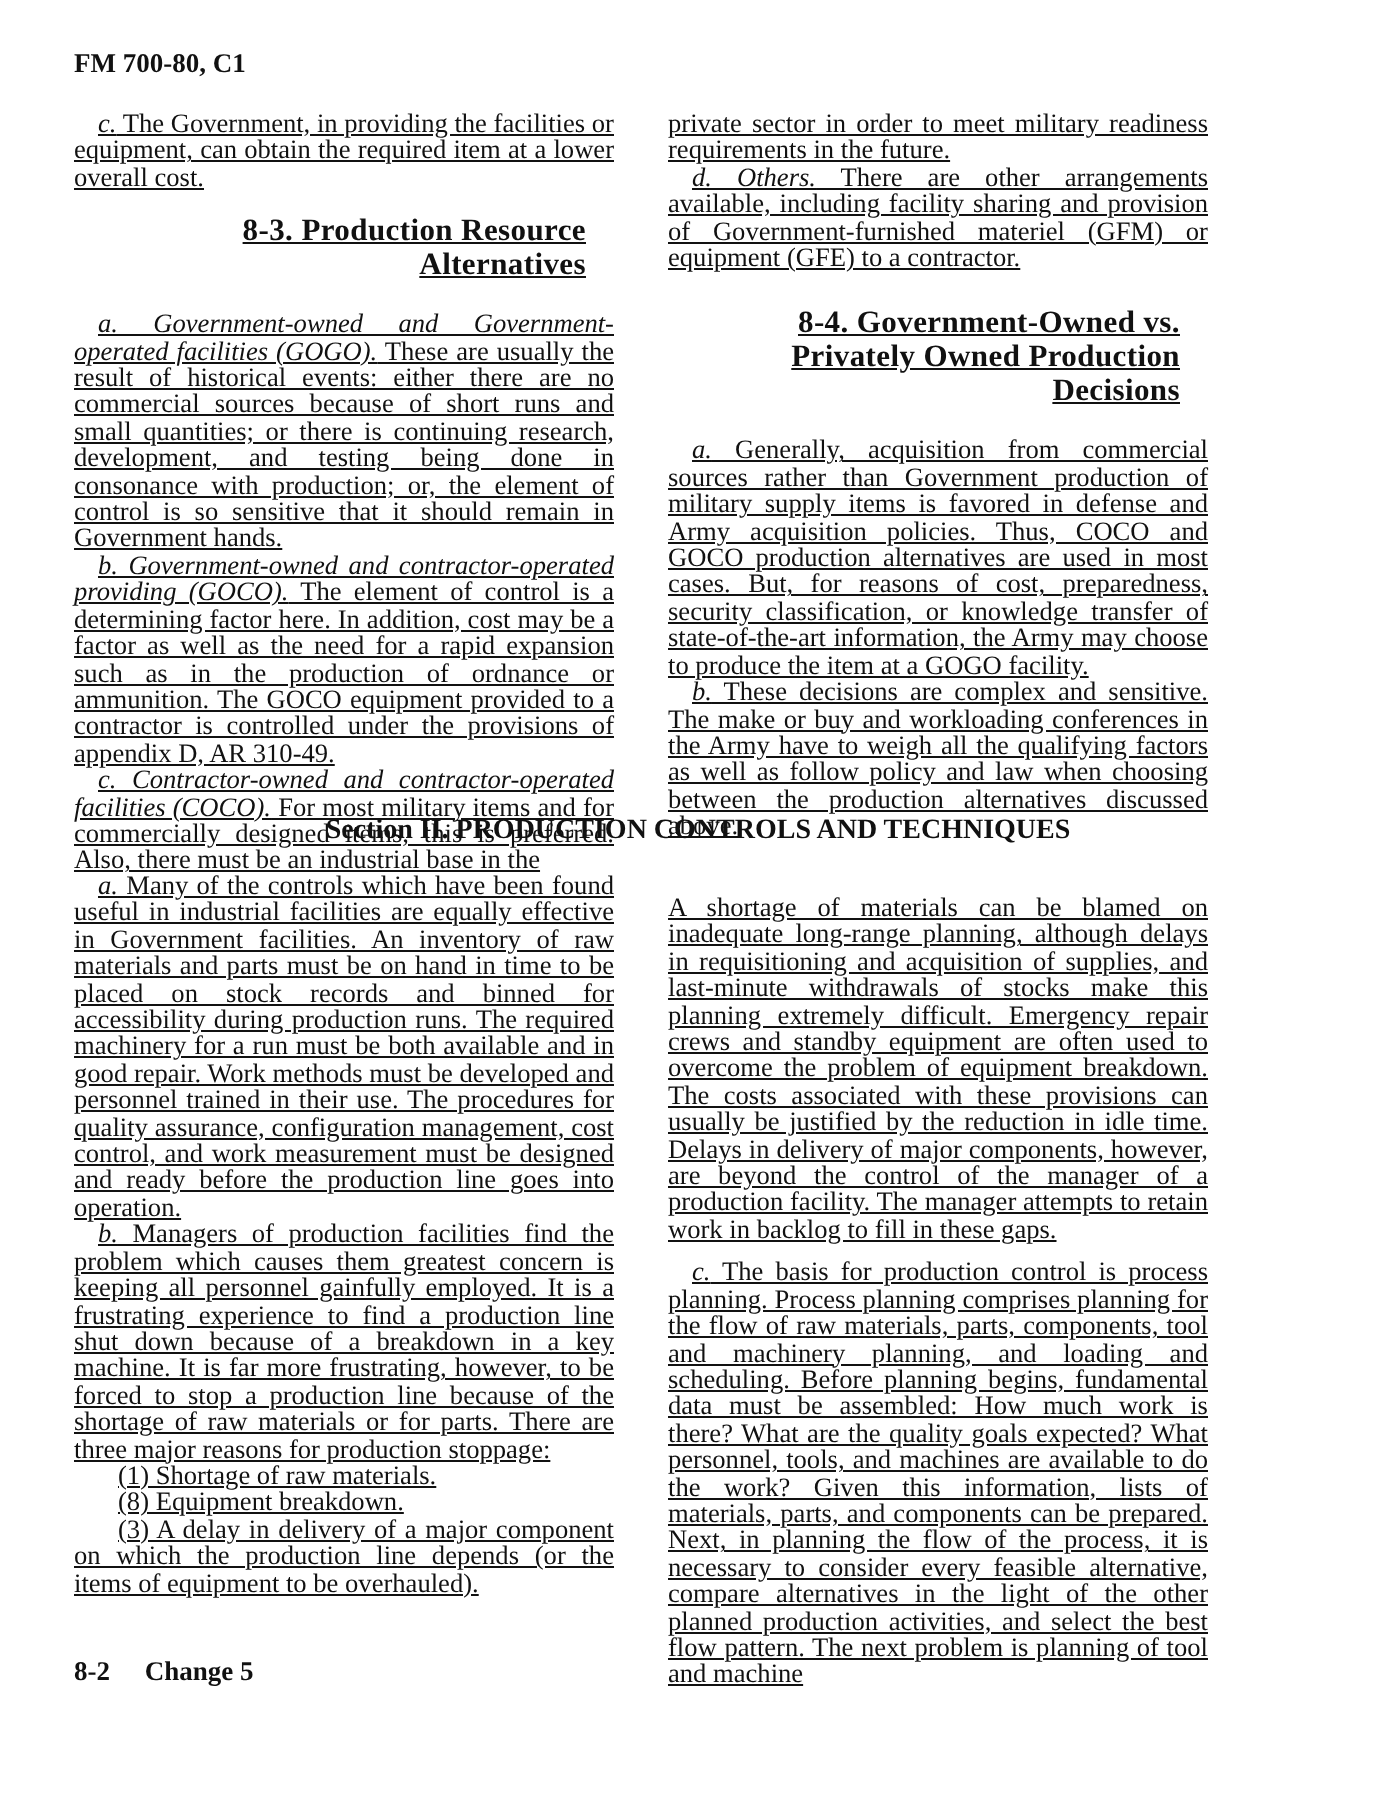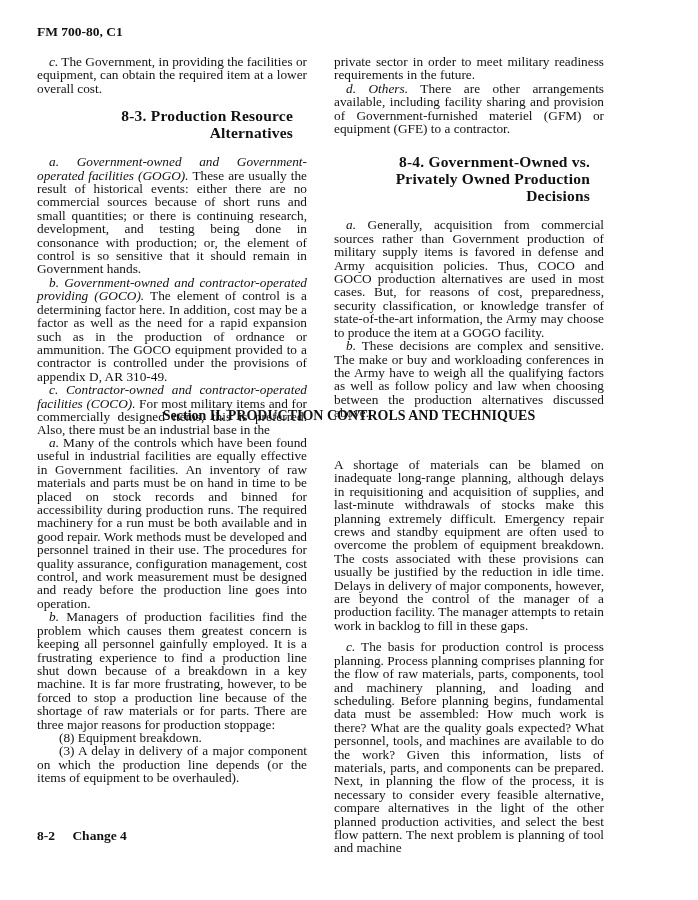--- a/index.html
+++ b/index.html
@@ -1,19 +1,19 @@
 <!DOCTYPE html>
 <html><head>
 <meta charset="utf-8">
 <style>
   html, body { margin: 0; padding: 0; background: #ffffff; }
   body { width: 698px; height: 900px; position: relative; overflow: hidden;
          font-family: "Liberation Serif", "DejaVu Serif", serif; color: #111; }
   .header { position: absolute; left: 37px; top: 24px; font-weight: bold; font-size: 13.5px; text-align: center; }
-  .col { position: absolute; width: 270px; font-size: 13.3px; line-height: 13.4px; text-align: justify; }
+  .col { position: absolute; width: 270px; font-size: 13.3px; line-height: 13.4px; text-align: justify; text-decoration: underline; }
   .col p { margin: 0; text-indent: 12px; }
   .col p.noind { text-indent: 0; }
   .col p.gap { margin-top: 8px; }
   .col h2 { font-size: 15.5px; font-weight: bold; margin: 14px; line-height: 17px; letter-spacing: 0.2px; text-align: right; }
   .col .list { text-indent: 22px; }
   em { font-style: italic; }
   .section-title { position: absolute; top: 408px; left: 0; width: 698px; text-align: center;
                    font-weight: bold; font-size: 14px; }
   .footer { position: absolute; left: 37px; top: 828px; font-weight: bold; font-size: 13.5px; }
   .footer span { margin-right: 14px; }
@@ -37,25 +37,26 @@
   <h2 style="margin-top:18px;">8-4. Government-Owned vs. Privately Owned Production Decisions</h2>
   <p><em>a.</em><span> Generally, acquisition from commercial sources rather than Government production of military supply items is favored in defense and Army acquisition policies. Thus, COCO and GOCO production alternatives are used in most cases. But, for reasons of cost, preparedness, security classification, or knowledge transfer of state-of-the-art information, the Army may choose to produce the item at a GOGO facility.</span></p>
   <p><em>b.</em><span> These decisions are complex and sensitive. The make or buy and workloading conferences in the Army have to weigh all the qualifying factors as well as follow policy and law when choosing between the production alternatives discussed above.</span></p>
 </div>
 
 <div class="section-title">Section II. PRODUCTION CONTROLS AND TECHNIQUES</div>
 
 <div class="col" style="left:37px; top:436px;">
   <p><em>a.</em><span> Many of the controls which have been found useful in industrial facilities are equally effective in Government facilities. An inventory of raw materials and parts must be on hand in time to be placed on stock records and binned for accessibility during production runs. The required machinery for a run must be both available and in good repair.  Work methods must be developed and personnel trained in their use. The procedures for quality assurance, configuration management, cost control, and work measurement must be designed and ready before the production line goes into operation.</span></p>
   <p><em>b.</em><span> Managers of production facilities find the problem which causes them greatest concern is keeping all personnel gainfully employed. It is a frustrating experience to find a production line shut down because of a breakdown in a key machine. It is far more frustrating, however, to be forced to stop a production line because of the shortage of raw materials or for parts. There are three major reasons for production stoppage:</span></p>
+  <p class="list">(1) Shortage of raw materials.</p>
   <p class="list">(8) Equipment breakdown.</p>
   <p class="list">(3) A delay in delivery of a major component on which the production line depends (or the items of equipment to be overhauled).</p>
 </div>
 
-<div class="col" style="left:334px; top:458px;">
+<div class="col" style="left:334px; top:447px;">
   <p class="noind">A shortage of materials can be blamed on inadequate long-range planning, although delays in requisitioning and acquisition of supplies, and last-minute withdrawals of stocks make this planning extremely difficult. Emergency repair crews and standby equipment are often used to overcome the problem of equipment breakdown. The costs associated with these provisions can usually be justified by the reduction in idle time. Delays in delivery of major components, however, are beyond the control of the manager of a production facility. The manager attempts to retain work in backlog to fill in these gaps.</p>
   <p class="gap"><em>c.</em><span> The basis for production control is process planning. Process planning comprises planning for the flow of raw materials, parts, components, tool and machinery planning, and loading and scheduling. Before planning begins, fundamental data must be assembled: How much work is there? What are the quality goals expected? What personnel, tools, and machines are available to do the work? Given this information, lists of materials, parts, and components can be prepared. Next, in planning the flow of the process, it is necessary to consider every feasible alternative, compare alternatives in the light of the other planned production activities, and select the best flow pattern. The next problem is planning of tool and machine</span></p>
 </div>
 
 <div class="footer">
   <span>8-2</span>
-  <span>Change 4</span>
+  <span>Change 5</span>
 </div>
 
 </body></html>

